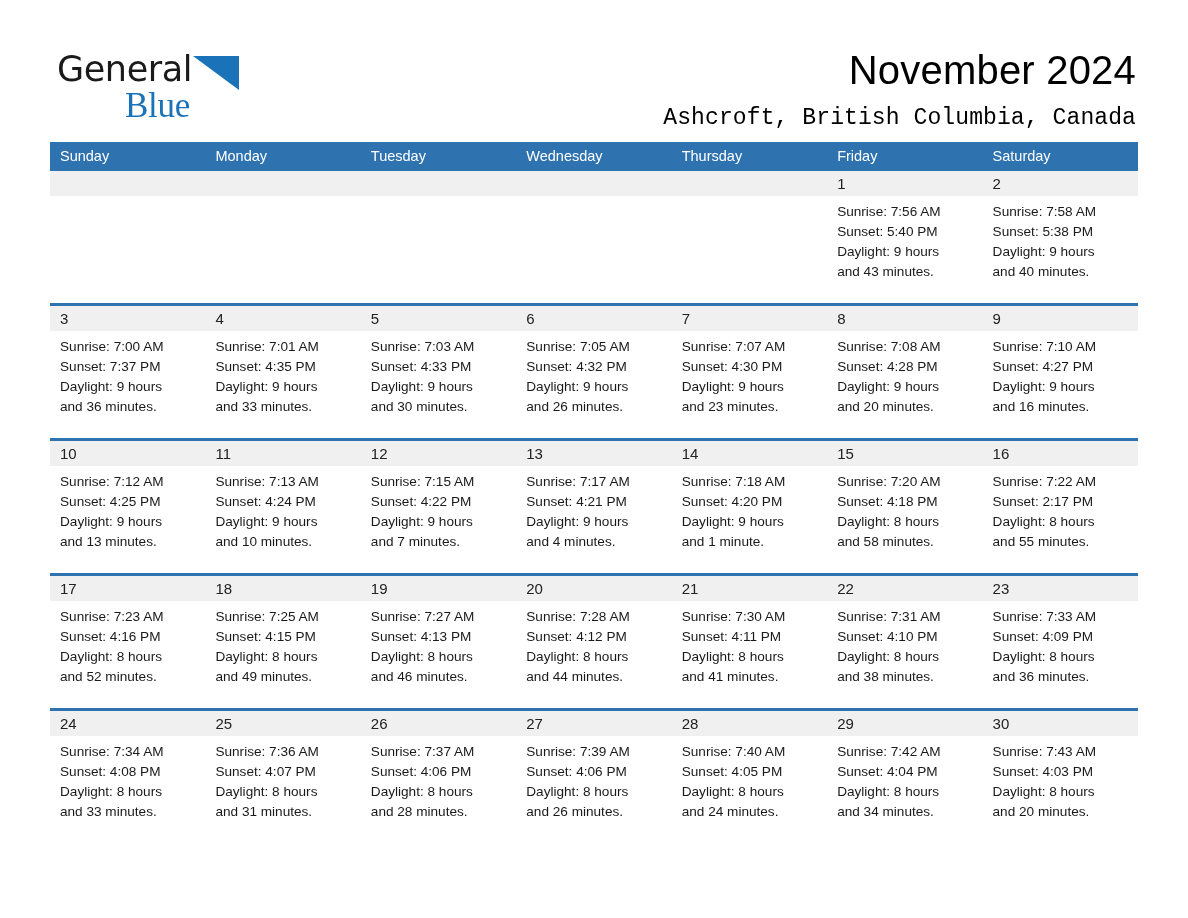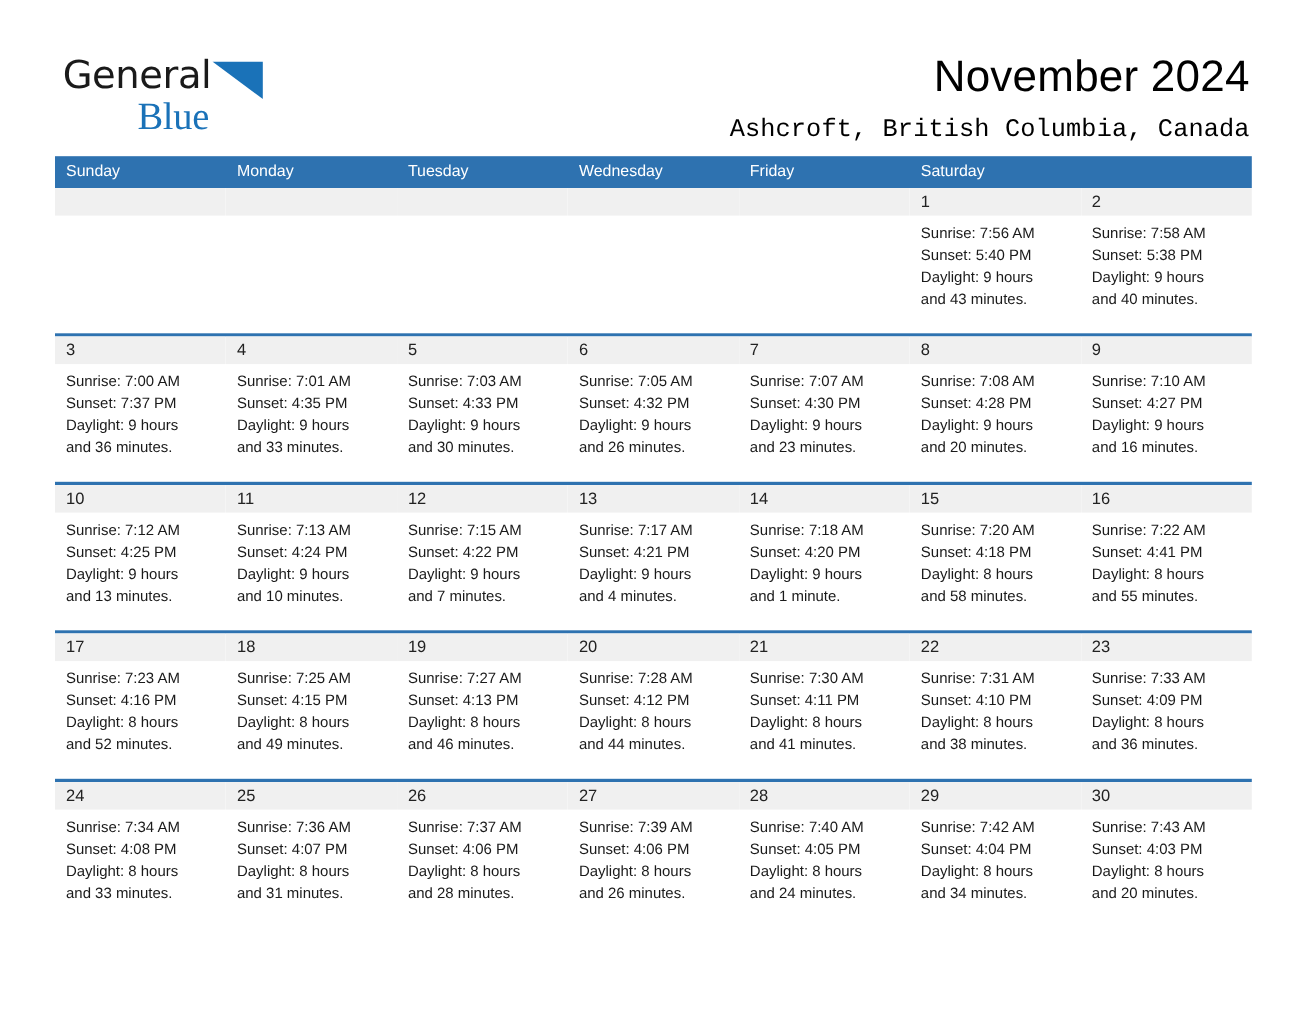--- a/index.html
+++ b/index.html
@@ -172,20 +172,21 @@
 
   </div>
 
   <div class="calendar">
 
     <div class="weekday-header">
       <div class="weekday">Sunday</div>
       <div class="weekday">Monday</div>
       <div class="weekday">Tuesday</div>
       <div class="weekday">Wednesday</div>
+      <div class="weekday">Thursday</div>
       <div class="weekday">Friday</div>
       <div class="weekday">Saturday</div>
     </div>
 
     <div id="weeks-container">
         <div class="week">
           <div class="week-inner">
             <div class="day-cell empty">
               <div class="daynum-band"></div>
               <div class="details">
@@ -371,21 +372,21 @@
                 <div>Sunrise: 7:20 AM</div>
                 <div>Sunset: 4:18 PM</div>
                 <div>Daylight: 8 hours</div>
                 <div>and 58 minutes.</div>
               </div>
             </div>
             <div class="day-cell">
               <div class="daynum-band">16</div>
               <div class="details">
                 <div>Sunrise: 7:22 AM</div>
-                <div>Sunset: 4:41 PM</div>
+                <div>Sunset: 2:17 PM</div>
                 <div>Daylight: 8 hours</div>
                 <div>and 55 minutes.</div>
               </div>
             </div>
           </div>
         </div>
         <div class="week">
           <div class="week-inner">
             <div class="day-cell">
               <div class="daynum-band">17</div>

